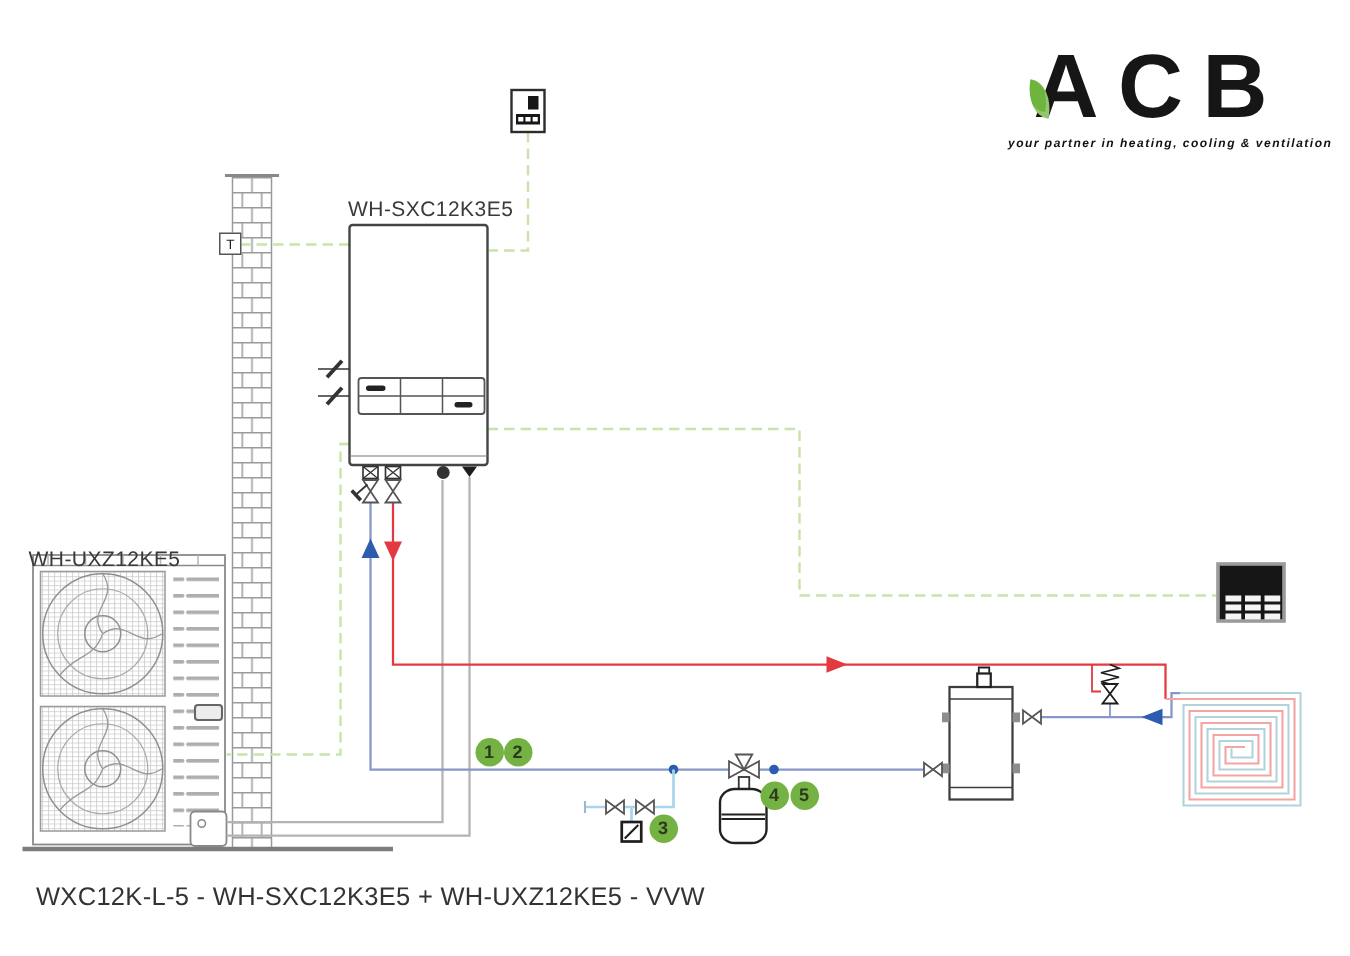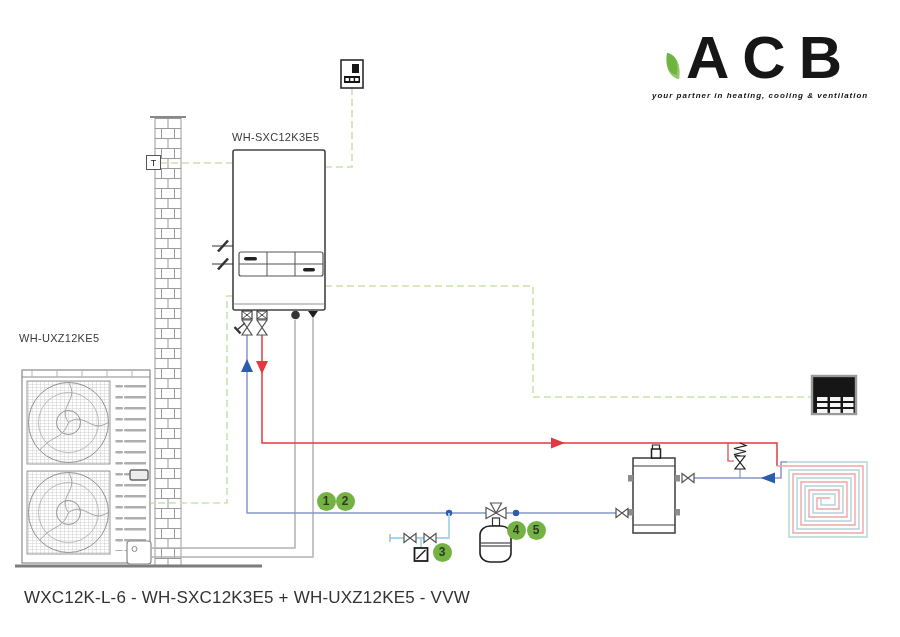--- a/index.html
+++ b/index.html
@@ -1,25 +1,25 @@
 <!DOCTYPE html>
 <html style="--pipe_red: #e23a40; --pipe_blue: #8796c6; --arrow_blue: #2c5cb0; --fill_pipe_blue: #a9d5ec; --cable_green: #c8e3ab; --callout_green: #74b243; --spiral_red: #f2a5a3; --spiral_blue: #b2d3da; --line_gray: #b3b3b3; --wall_gray: #9a9a9a; --leaf_green: #6eb43f;"><head>
 <meta charset="utf-8">
 <style>
   html,body{margin:0;padding:0;background:#fff;}
   #stage{position:relative;width:900px;height:637px;background:#fff;overflow:hidden;
          font-family:"Liberation Sans", sans-serif;}
   #stage svg{position:absolute;left:0;top:0;}
-  .lbl{position:absolute;color:#3a3a3a;font-size:11px;letter-spacing:.3px;white-space:nowrap;}
+  .lbl{position:absolute;color:#3a3a3a;font-size:14px;letter-spacing:.3px;white-space:nowrap;}
   .caption{position:absolute;left:24px;top:588px;color:#333;font-size:17px;letter-spacing:.2px;white-space:nowrap;}
   .tbox{position:absolute;left:146px;top:155px;width:13px;height:13px;background:#fff;border:1px solid #555;
         font-size:9px;color:#222;display:flex;align-items:center;justify-content:center;}
   .badge{position:absolute;width:19px;height:19px;border-radius:50%;background:var(--callout_green,#74b243);
          color:#2d3a1d;font-size:12px;font-weight:bold;display:flex;align-items:center;justify-content:center;}
-  .logo{position:absolute;left:652px;top:28px;width:190px;text-align:right;}
+  .logo{position:absolute;left:672px;top:28px;width:190px;text-align:center;}
   .brand{position:relative;display:inline-block;font-size:60px;line-height:1;font-weight:bold;
          letter-spacing:13px;color:#161616;margin-right:-13px;}
   .leaf{position:absolute;left:13px;top:26px;width:16px;height:24px;background:var(--leaf_green,#6eb43f);
         border-radius:0 95% 0 95%;transform:rotate(9deg);
         box-shadow:inset -3px -4px 0 rgba(255,255,255,.25);}
   .tagline{font-size:8px;font-weight:bold;letter-spacing:1px;color:#111;margin-top:3px;white-space:nowrap;font-style:italic;}
 </style>
 </head>
 <body>
 
@@ -213,23 +213,23 @@
           <polygon points="257,335 267,335 262,327.5"></polygon>
     </g>
     <g stroke="#333">
       <path d="M245,323 L237,330" stroke-width="1.2"></path>
       <path d="M234.5,327 L240.5,333.5" stroke-width="2.4"></path>
     </g>
   </g>
 </svg>
 
 <div class="lbl" style="left:232px;top:131px;">WH-SXC12K3E5</div>
-<div class="lbl" style="left:19px;top:332px;">WH-UXZ12KE5</div>
+<div class="lbl" style="left:19px;top:364px;">WH-UXZ12KE5</div>
 <div class="tbox">T</div>
-<div class="caption">WXC12K-L-6 - WH-SXC12K3E5 + WH-UXZ12KE5 - VVW</div>
+<div class="caption">WXC12K-L-5 - WH-SXC12K3E5 + WH-UXZ12KE5 - VVW</div>
 
 <div class="badge" style="left:316.5px;top:491.5px;">1</div>
 <div class="badge" style="left:335.5px;top:491.5px;">2</div>
 <div class="badge" style="left:432.5px;top:542.5px;">3</div>
 <div class="badge" style="left:506.5px;top:520.5px;">4</div>
 <div class="badge" style="left:526.5px;top:520.5px;">5</div>
 
 <div class="logo">
   <div class="brand">ACB</div>
   <div class="leaf"></div>

